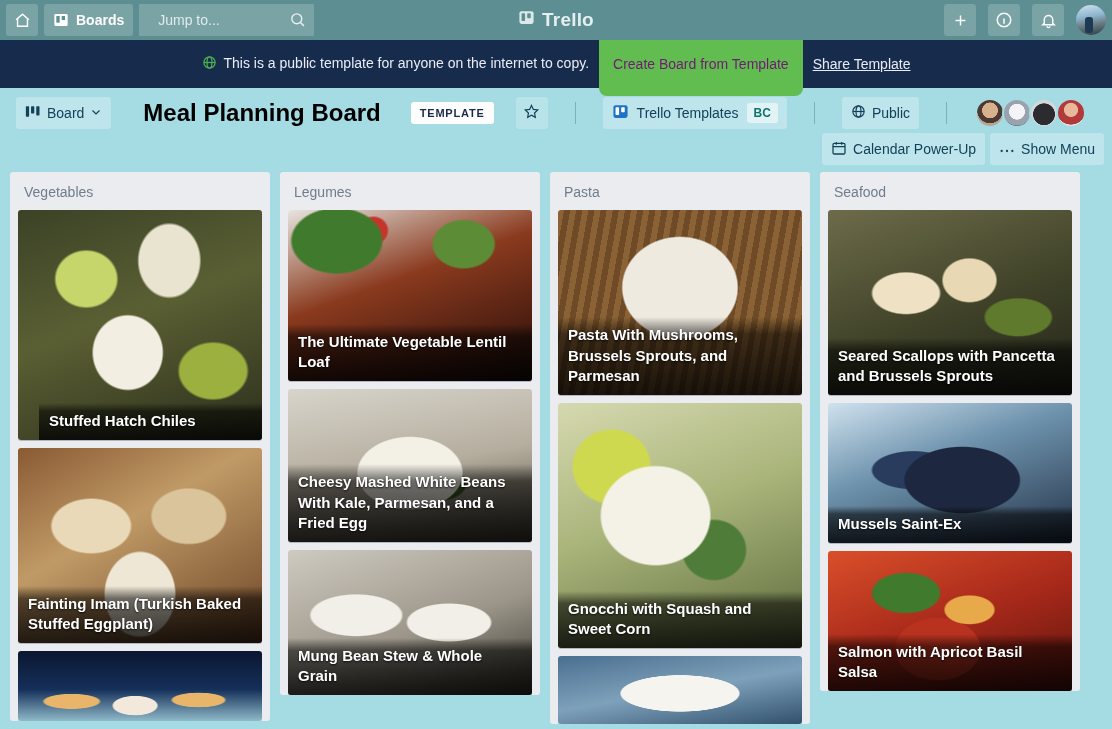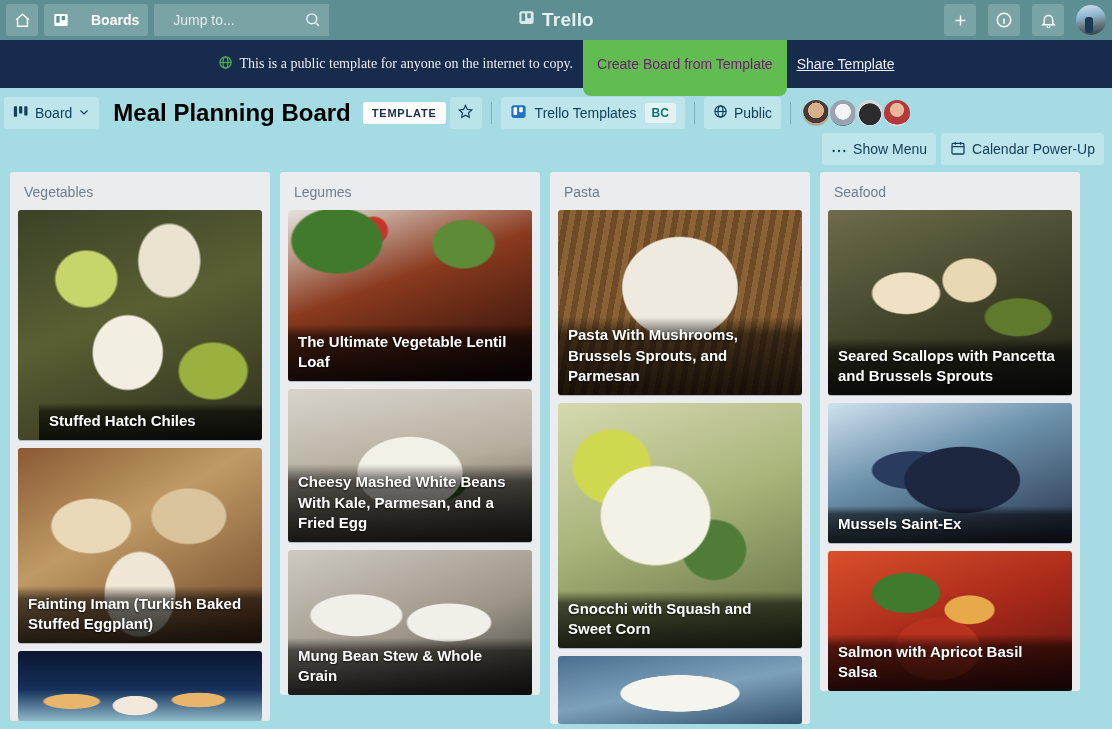--- a/index.html
+++ b/index.html
@@ -28,21 +28,21 @@
     justify-content: center;
     color: #fff;
     margin-right: 6px;
     padding: 0 9px;
     cursor: pointer;
     font-size: 14px;
     font-weight: bold;
   }
   .nav-btn.square { width: 32px; padding: 0; }
   .nav-btn svg { display: block; }
-  #boards-btn { gap: 22px; }
+  #boards-btn { gap: 7px; }
   #jump-to {
     height: 32px;
     width: 175px;
     background: rgba(255,255,255,0.18);
     border-radius: 1px;
     display: flex;
     align-items: center;
     padding: 0 19px;
     color: #e8f2f3;
     font-size: 14px;
@@ -90,45 +90,45 @@
   #template-banner {
     height: 48px;
     background: #172b4d;
     display: flex;
     align-items: center;
     justify-content: center;
     gap: 10px;
     color: #e9edf3;
     font-size: 14px;
   }
-  #banner-text { display: flex; align-items: center; gap: 7px; font-family: Liberation Serif, serif; }
+  #banner-text { display: flex; gap: 7px; }
   #create-board-btn {
     background: #61bd4f;
     color: #701a75;
     font-size: 14px;
     padding: 24px 14px;
     border: none;
     border-radius: 8px;
     cursor: pointer;
     font-family: inherit;
   }
   #share-template-link {
     color: #e9edf3;
     text-decoration: underline;
     font-size: 14px;
     cursor: pointer;
   }
 
   
   #board-header {
     height: 44px;
-    padding: 6px 8px 0 4px;
-    display: flex;
-    align-items: center;
-    gap: 4px;
+    padding: 6px 8px 0 16px;
+    display: flex;
+    align-items: center;
+    gap: 22px;
     background: #a5dbe3;
   }
   .hdr-btn {
     height: 32px;
     display: flex;
     align-items: center;
     gap: 6px;
     background: rgba(255,255,255,0.28);
     border-radius: 3px;
     padding: 0 9px;
@@ -483,37 +483,37 @@
     <div class="member m1"></div>
     <div class="member m2"></div>
     <div class="member m3"></div>
     <div class="member m4"></div>
   </div>
 </div>
 
 <div id="sub-header">
   <div class="hdr-btn">
     <span>
+      <svg width="16" height="16" viewBox="0 0 24 24" fill="none" stroke="#14415a" stroke-width="1.9">
+          <rect x="3" y="5" width="18" height="16" rx="2"></rect>
+          <path d="M3 10h18M8 3v4M16 3v4"></path>
+        </svg>
+    </span>
+    <span>Calendar Power-Up</span>
+  </div>
+  <div class="hdr-btn">
+    <span>
       <svg width="16" height="6" viewBox="0 0 24 8">
           <circle cx="4" cy="4" r="1.7" fill="#14415a"></circle>
           <circle cx="12" cy="4" r="1.7" fill="#14415a"></circle>
           <circle cx="20" cy="4" r="1.7" fill="#14415a"></circle>
         </svg>
     </span>
     <span>Show Menu</span>
   </div>
-  <div class="hdr-btn">
-    <span>
-      <svg width="16" height="16" viewBox="0 0 24 24" fill="none" stroke="#14415a" stroke-width="1.9">
-          <rect x="3" y="5" width="18" height="16" rx="2"></rect>
-          <path d="M3 10h18M8 3v4M16 3v4"></path>
-        </svg>
-    </span>
-    <span>Calendar Power-Up</span>
-  </div>
 </div>
 
 <div id="board-canvas">
     <div class="list">
       <div class="list-title">Vegetables</div>
       <div class="cards">
         <div class="card">
           <div class="cover ph-chiles" style="height: 230px; padding-left: 21px;">
             <div class="card-title">Stuffed Hatch Chiles</div>
           </div>

